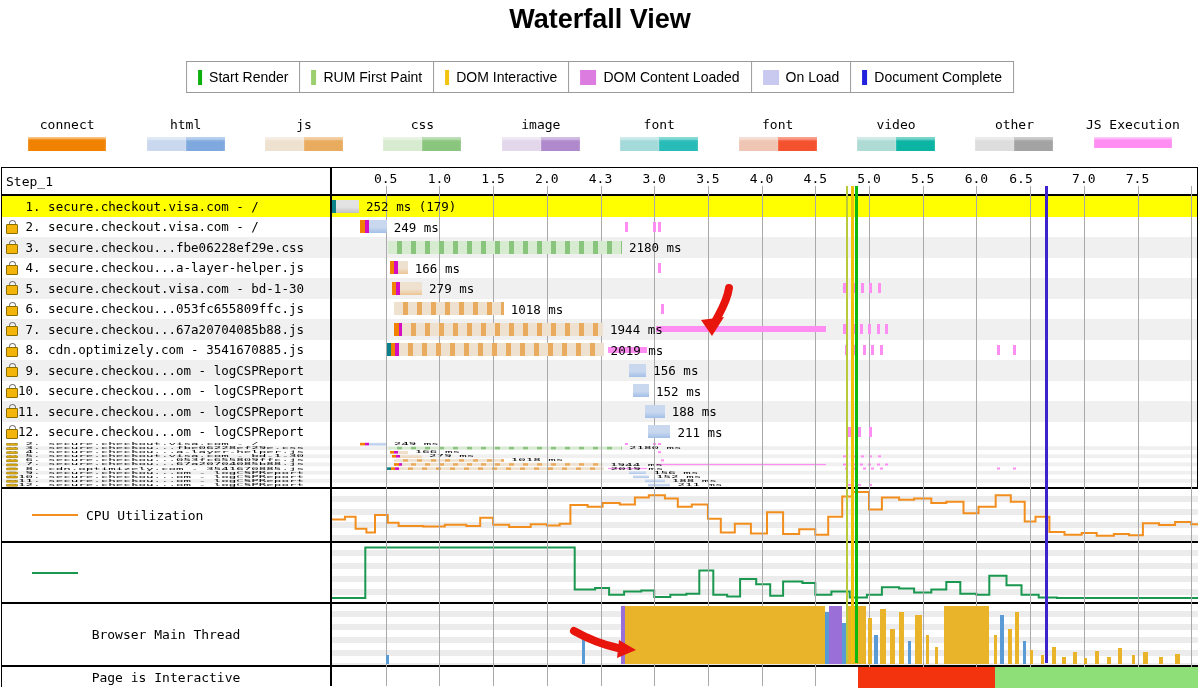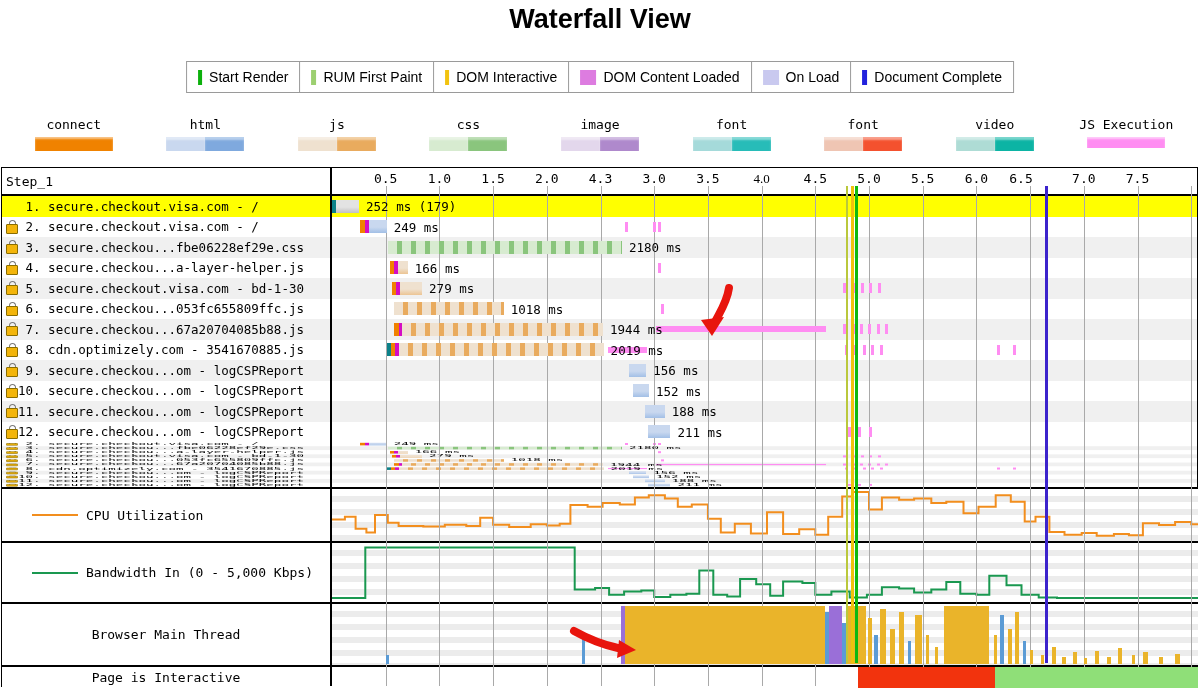--- a/index.html
+++ b/index.html
@@ -142,37 +142,44 @@
         </span>
       </div>
       <div class="res-item">
         <span>video</span>
         <span class="res-bar">
           <span class="res-half" style="width: 50%; background: rgb(174, 220, 213);"></span>
           <span class="res-half" style="width: 50%; background: rgb(12, 180, 164);"></span>
         </span>
       </div>
       <div class="res-item">
+        <span>other</span>
+        <span class="res-bar">
+          <span class="res-half" style="width: 50%; background: rgb(221, 221, 221);"></span>
+          <span class="res-half" style="width: 50%; background: rgb(163, 163, 163);"></span>
+        </span>
+      </div>
+      <div class="res-item">
         <span>JS Execution</span>
         <span class="res-bar" style="background: rgb(255, 141, 242); height: 11px;"></span>
       </div>
     </div>
 
   <div class="wf-table">
     <div class="hdr">
       <span class="step-label">Step_1</span>
       <div id="axis-labels">
           <span class="axis-label" style="left: 383.7px;">0.5</span>
           <span class="axis-label" style="left: 437.4px;">1.0</span>
           <span class="axis-label" style="left: 491.1px;">1.5</span>
           <span class="axis-label" style="left: 544.8px;">2.0</span>
           <span class="axis-label" style="left: 598.5px;">4.3</span>
           <span class="axis-label" style="left: 652.2px;">3.0</span>
           <span class="axis-label" style="left: 705.9px;">3.5</span>
-          <span class="axis-label" style="left: 759.6px; font-family: Liberation Serif, serif;">4.0</span>
+          <span class="axis-label" style="left: 759.6px;">4.0</span>
           <span class="axis-label" style="left: 813.3px;">4.5</span>
           <span class="axis-label" style="left: 867px;">5.0</span>
           <span class="axis-label" style="left: 920.7px;">5.5</span>
           <span class="axis-label" style="left: 974.4px;">6.0</span>
           <span class="axis-label" style="left: 1019px;">6.5</span>
           <span class="axis-label" style="left: 1081.8px;">7.0</span>
           <span class="axis-label" style="left: 1135.5px;">7.5</span>
         </div>
     </div>
 
@@ -451,21 +458,20 @@
       <div class="sec-chart" id="cpu-chart">
           <svg width="868" height="52" style="position: absolute; left: 0px; top: 0px;">
             <path d="M 2.0 30.6 H 14.9 V 27.8 H 25.6 V 39.8 H 36.4 V 43.5 H 45.0 V 26.0 H 57.8 V 33.8 H 68.6 V 37.0 H 93.3 V 37.5 H 114.8 V 35.7 H 136.3 V 37.0 H 150.2 V 28.8 H 163.1 V 35.7 H 179.2 V 38.0 H 200.7 V 35.2 H 216.8 V 36.6 H 229.7 V 34.7 H 240.4 V 15.9 H 257.6 V 17.7 H 272.6 V 14.0 H 289.8 V 15.4 H 304.9 V 8.5 H 318.8 V 6.2 H 334.9 V 9.4 H 347.8 V 17.7 H 361.8 V 15.4 H 377.9 V 29.7 H 390.8 V 43.5 H 404.8 V 34.7 H 420.9 V 44.4 H 437.0 V 23.2 H 453.1 V 44.9 H 469.2 V 40.3 H 485.3 V 45.8 H 498.2 V 27.8 H 512.2 V 7.6 H 522.9 V 3.0 H 539.0 V 20.5 H 551.9 V 8.5 H 569.1 V 10.8 H 584.1 V 9.4 H 601.3 V 14.0 H 616.3 V 12.7 H 633.5 V 24.2 H 648.5 V 17.7 H 665.7 V 6.2 H 680.8 V 12.7 H 694.7 V 32.4 H 705.5 V 27.8 H 719.4 V 43.0 H 734.5 V 45.8 H 751.7 V 43.9 H 766.7 V 46.7 H 783.9 V 44.9 H 798.9 V 46.2 H 812.9 V 34.3 H 829.0 V 36.1 H 845.1 V 32.9 H 861.2 V 35.2 H 868" fill="none" stroke="#f28e1e" stroke-width="2"></path>
           </svg>
         </div>
     </div>
 
     <div class="sec" id="sec-bw" style="top:373px;height:61px;">
       <div class="sec-label padded">
         <span class="line-swatch" id="bw-swatch" style="border-top-color: rgb(26, 152, 80);"></span>
-        <span>Bandwidth In (0 - 5,000 Kbps)</span>
       </div>
       <div class="sec-chart" id="bw-chart">
           <svg width="868" height="59" style="position: absolute; left: 0px; top: 0px;">
             <path d="M 2.0 54.9 H 34.2 V 54.9 H 35.3 V 4.6 H 243.7 V 4.6 H 244.7 V 46.5 H 265.1 V 44.9 H 279.1 V 51.8 H 294.1 V 48.6 H 311.3 V 47.5 H 324.2 V 53.9 H 340.3 V 51.8 H 356.4 V 50.7 H 369.3 V 27.4 H 383.3 V 51.8 H 397.2 V 53.4 H 410.1 V 35.9 H 426.2 V 41.2 H 440.2 V 52.8 H 453.1 V 38.5 H 472.4 V 40.1 H 485.3 V 51.8 H 501.4 V 48.6 H 519.7 V 54.4 H 536.9 V 51.8 H 551.9 V 44.3 H 569.1 V 45.4 H 584.1 V 49.6 H 601.3 V 46.5 H 616.3 V 39.0 H 630.3 V 50.7 H 646.4 V 51.8 H 659.3 V 32.7 H 676.5 V 42.2 H 691.5 V 51.8 H 708.7 V 54.4 H 727.0 V 54.9 H 866.6 V 54.9 H 868" fill="none" stroke="#1a9850" stroke-width="2"></path>
           </svg>
         </div>
     </div>
 
     <div class="sec" id="sec-mt" style="top:434px;height:63px;">
       <div class="sec-label centered">

